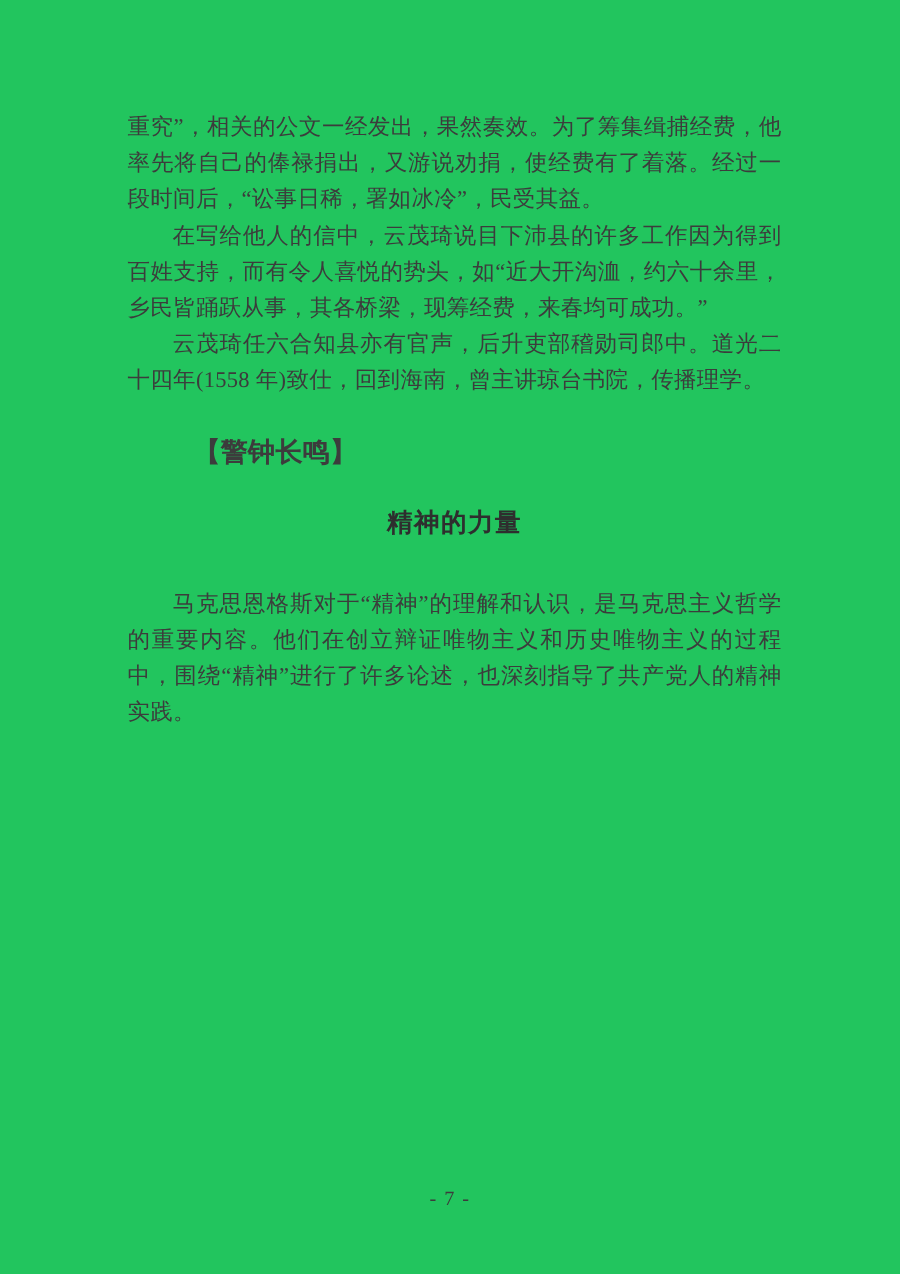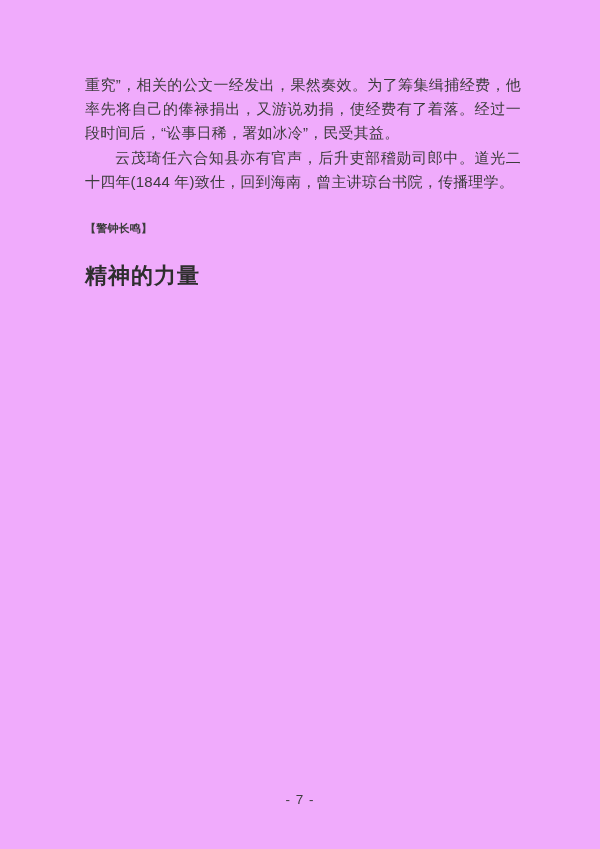--- a/index.html
+++ b/index.html
@@ -4,75 +4,79 @@
 <style>
   html, body {
     margin: 0;
     padding: 0;
     background: #ffffff;
   }
   .page {
     position: relative;
     width: 600px;
     height: 849px;
-    background: #f0abfc;
+    background: #22c55e;
     overflow: hidden;
-    font-family: Liberation Sans, sans-serif;
+    font-family: Liberation Serif, serif;
     color: #3c3c3c;
   }
   .content {
     position: absolute;
     left: 85px;
     top: 73px;
     width: 436px;
   }
   .para {
     margin: 0;
     font-size: 15px;
     line-height: 24.2px;
     text-align: justify;
     letter-spacing: 0.2px;
   }
   .para.ind {
     text-indent: 2em;
   }
   .section-marker {
     margin-top: 22px;
-    font-size: 11px;
+    font-size: 18px;
     line-height: 24.2px;
     font-weight: 600;
     letter-spacing: 0.2px;
+    margin-left: 44px;
   }
   .article-title {
     margin: 23px 0 29px 0;
-    font-size: 22px;
+    font-size: 17px;
     line-height: 26px;
     font-weight: bold;
+    text-align: center;
     color: #2e2e2e;
     letter-spacing: 1px;
   }
   .page-number {
     position: absolute;
     left: 0;
     right: 0;
     bottom: 42px;
     text-align: center;
     font-size: 13.5px;
     color: #3c3c3c;
     letter-spacing: 1px;
   }
 </style>
 </head>
 <body>
 
 <div class="page">
   <div class="content">
     <p class="para">重究”，相关的公文一经发出，果然奏效。为了筹集缉捕经费，他率先将自己的俸禄捐出，又游说劝捐，使经费有了着落。经过一段时间后，“讼事日稀，署如冰冷”，民受其益。</p>
-    <p class="para ind">云茂琦任六合知县亦有官声，后升吏部稽勋司郎中。道光二十四年(1844 年)致仕，回到海南，曾主讲琼台书院，传播理学。</p>
+    <p class="para ind">在写给他人的信中，云茂琦说目下沛县的许多工作因为得到百姓支持，而有令人喜悦的势头，如“近大开沟洫，约六十余里，乡民皆踊跃从事，其各桥梁，现筹经费，来春均可成功。”</p>
+    <p class="para ind">云茂琦任六合知县亦有官声，后升吏部稽勋司郎中。道光二十四年(1558 年)致仕，回到海南，曾主讲琼台书院，传播理学。</p>
 
     <div class="section-marker">【警钟长鸣】</div>
 
     <h1 class="article-title">精神的力量</h1>
 
+    <p class="para ind">马克思恩格斯对于“精神”的理解和认识，是马克思主义哲学的重要内容。他们在创立辩证唯物主义和历史唯物主义的过程中，围绕“精神”进行了许多论述，也深刻指导了共产党人的精神实践。</p>
   </div>
 
   <div class="page-number">- 7 -</div>
 </div>
 
 </body></html>

